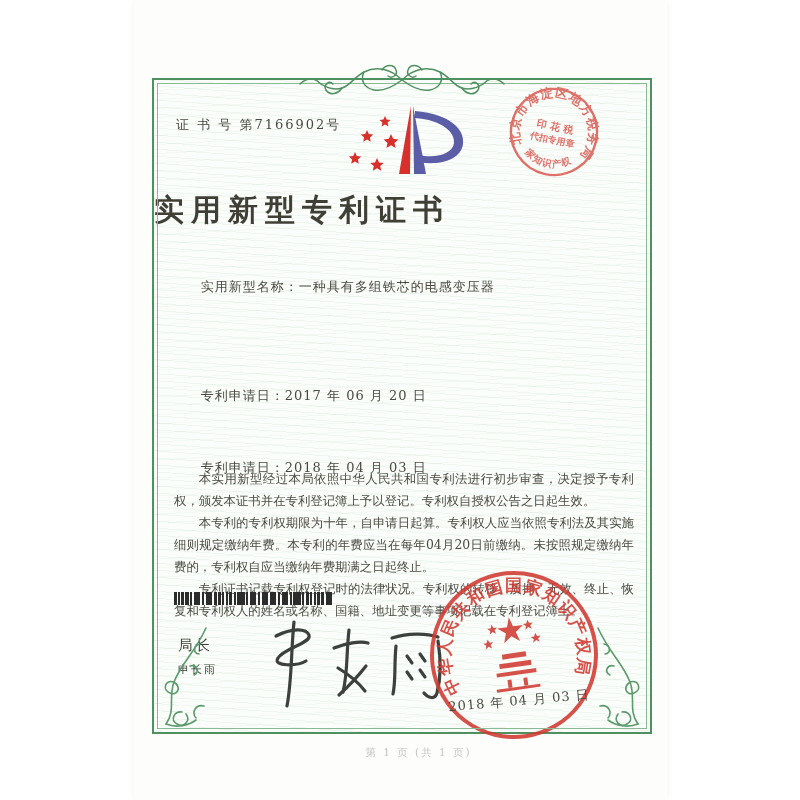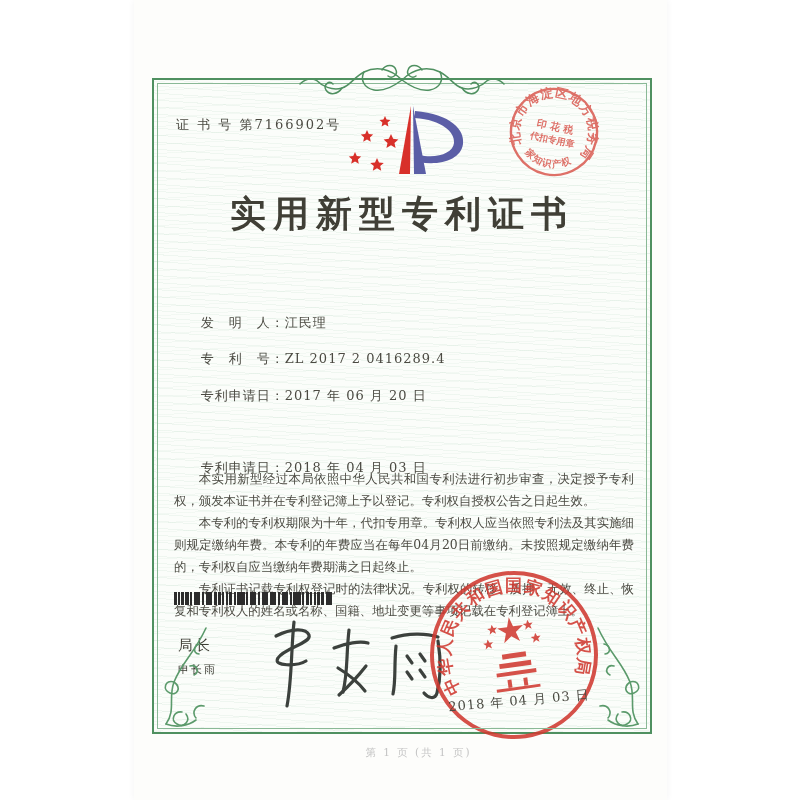--- a/index.html
+++ b/index.html
@@ -20,22 +20,22 @@
                  border:1px solid #8ab996; pointer-events:none; }
 
   .cert-number { position:absolute; left:22px; top:36px; font-size:13px;
                  color:#4b4a42; letter-spacing:2px; white-space:pre; }
 
   .logo { position:absolute; left:185px; top:22px; width:130px; height:78px; }
 
   .tax-seal { position:absolute; left:352px; top:4px; width:96px; height:96px;
               transform:rotate(12deg); opacity:0.78; }
 
-  .title { position:absolute; left:0; top:110px; width:100%; text-align:center;
-           font-size:36px; font-weight:600; color:#403f36; letter-spacing:7px; }
+  .title { position:absolute; left:0; top:110px; width:100%; 
+           font-size:30px; font-weight:600; color:#403f36; letter-spacing:7px; }
 
   .field-row { position:absolute; left:22px; right:26px; font-size:13px;
                color:#4b4a42; white-space:pre; }
   .field-label { letter-spacing:1px; }
   .field-value { letter-spacing:1px; }
   .fr0 { top:183px; } .fr1 { top:219px; } .fr2 { top:255px; }
   .fr3 { top:292px; } .fr4 { top:328px; } .fr5 { top:364px; }
 
   .paras { position:absolute; left:20px; top:388px; width:460px; }
   .paras p { font-size:12.4px; line-height:1.78; color:#4b4a42;
@@ -133,36 +133,33 @@
       </text>
       <text class="tax-ring-text-sm" text-anchor="middle">
         <textPath href="#taxBotArc" startOffset="50%">国家知识产权局</textPath>
       </text>
       <text class="tax-center-1" x="48" y="46" text-anchor="middle">印 花 税</text>
       <text class="tax-center-2" x="48" y="59" text-anchor="middle">代扣专用章</text>
     </svg>
 
     <div class="title">实用新型专利证书</div>
 
-    <div class="field-row fr1">
-      <span class="field-label">发　明　人：</span><span class="field-value">江民理</span>
-    </div>
-    <div class="field-row fr2">
-      <span class="field-label">专　利　号：</span><span class="field-value">ZL 2017 2 0416289.4</span>
+    <div class="field-row fr0">
+      <span class="field-label">实用新型名称：</span><span class="field-value">一种具有多组铁芯的电感变压器</span>
     </div>
     <div class="field-row fr3">
       <span class="field-label">专利申请日：</span><span class="field-value">2017 年 06 月 20 日</span>
     </div>
     <div class="field-row fr5">
       <span class="field-label">专利申请日：</span><span class="field-value">2018 年 04 月 03 日</span>
     </div>
 
     <div class="paras">
       <p>本实用新型经过本局依照中华人民共和国专利法进行初步审查，决定授予专利权，颁发本证书并在专利登记簿上予以登记。专利权自授权公告之日起生效。</p>
-      <p>本专利的专利权期限为十年，代扣专用章。专利权人应当依照专利法及其实施细则规定缴纳年费。本专利的年费应当在每年04月20日前缴纳。未按照规定缴纳年费的，专利权自应当缴纳年费期满之日起终止。</p>
+      <p>本专利的专利权期限为十年，自申请日起算。专利权人应当依照专利法及其实施细则规定缴纳年费。本专利的年费应当在每年04月20日前缴纳。未按照规定缴纳年费的，专利权自应当缴纳年费期满之日起终止。</p>
       <p>专利证书记载专利权登记时的法律状况。专利权的转移、质押、无效、终止、恢复和专利权人的姓名或名称、国籍、地址变更等事项记载在专利登记簿上。</p>
     </div>
 
     <div class="barcode"></div>
 
     <div class="signer-title">局长</div>
     <div class="signer-name">申长雨</div>
 
     <svg class="signature" viewBox="0 0 210 110">
       <title>申长雨</title>

